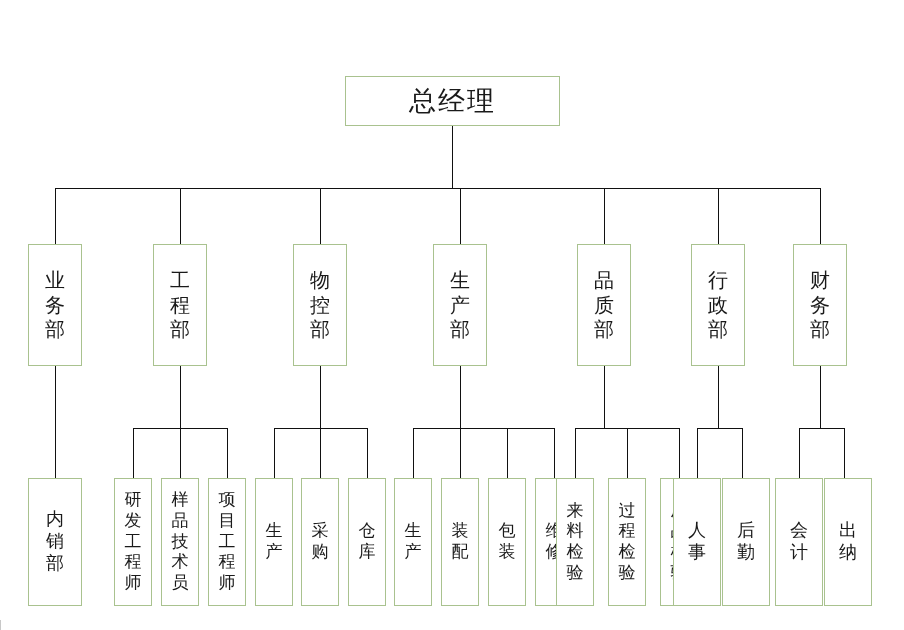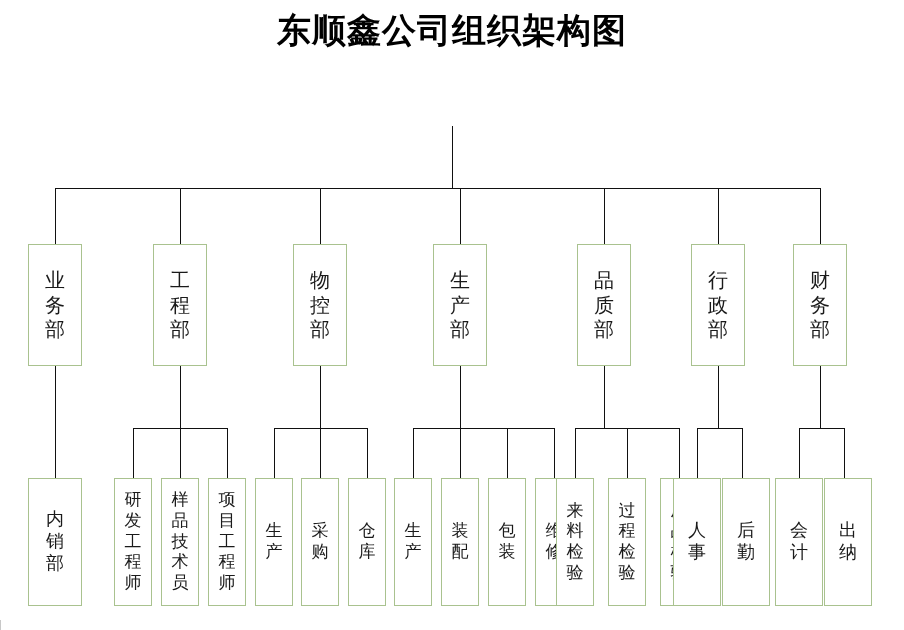--- a/index.html
+++ b/index.html
@@ -75,22 +75,24 @@
     height: 10px;
     border-right: 1px solid #c8c8c8;
     border-bottom: 1px solid #c8c8c8;
   }
 </style>
 </head>
 <body>
 
 <div id="chart-root">
 
-  <div id="page-title">东顺鑫公司组织架构图</div>
-
+
+  <div class="node root" style="left:345px; top:76px; width:215px; height:50px;">
+    <span class="label">总经理</span>
+  </div>
 
   <div class="connector v" style="left:452px; top:126px; height:62px;"></div>
 
   <div class="connector h" style="left:55px; top:188px; width:766px;"></div>
 
   <div class="connector v" style="left:55px; top:188px; height:56px;"></div>
   <div class="connector v" style="left:180px; top:188px; height:56px;"></div>
   <div class="connector v" style="left:320px; top:188px; height:56px;"></div>
   <div class="connector v" style="left:460px; top:188px; height:56px;"></div>
   <div class="connector v" style="left:604px; top:188px; height:56px;"></div>

